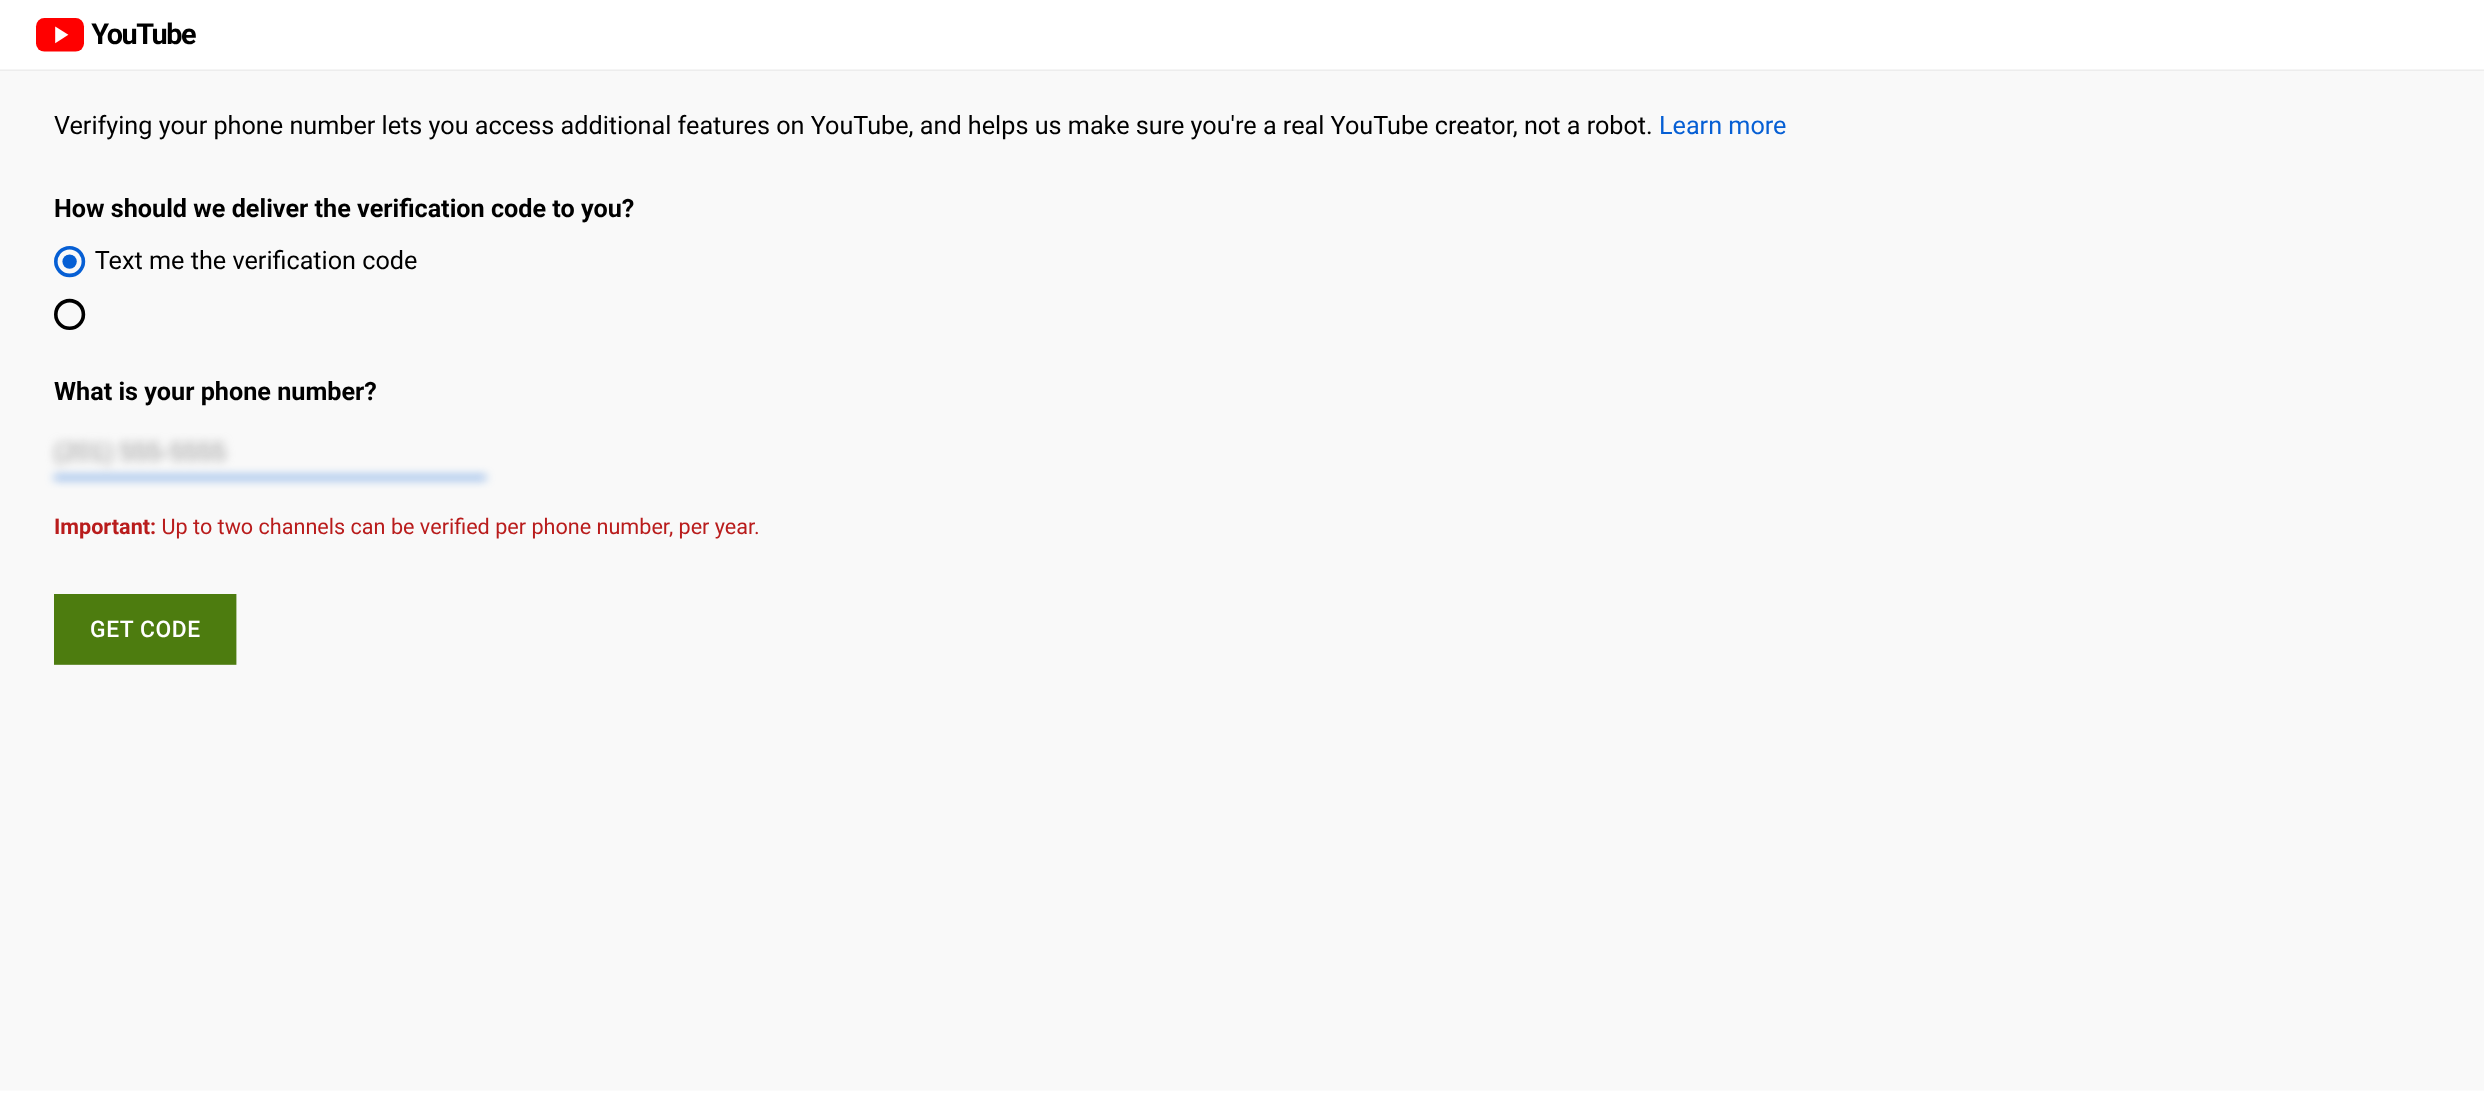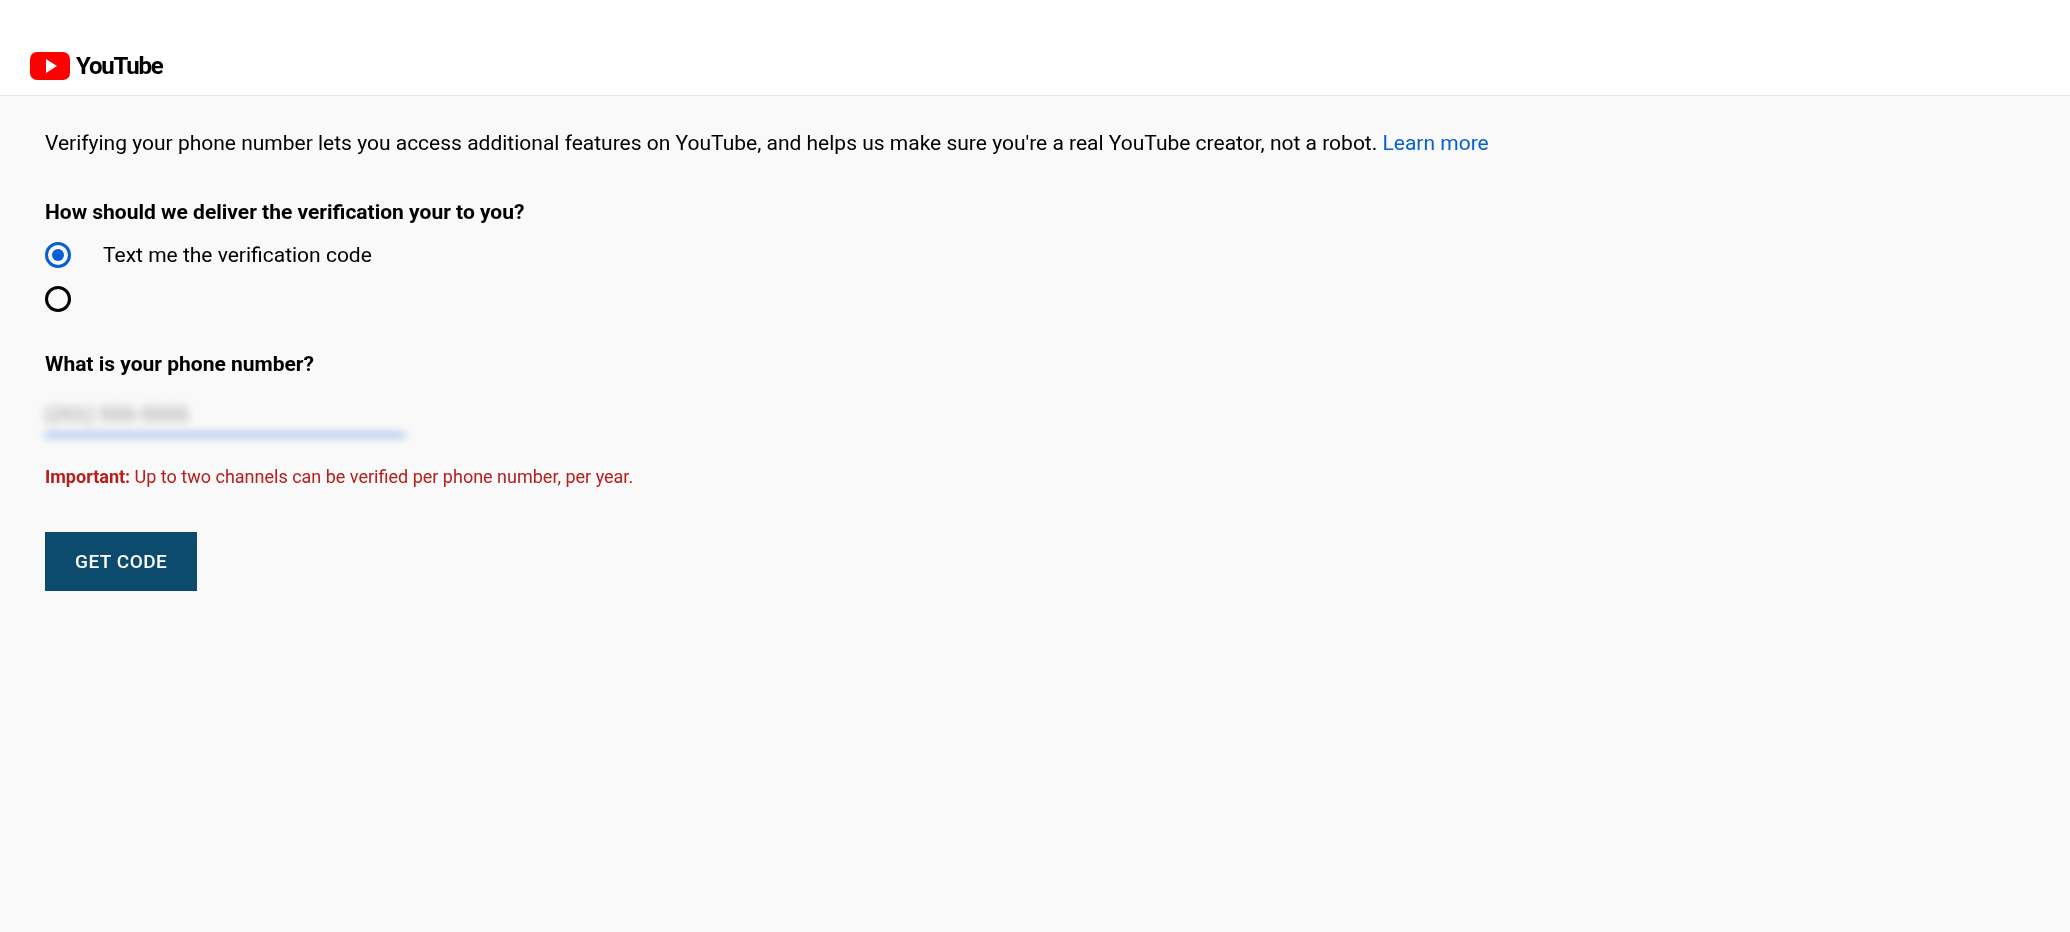--- a/index.html
+++ b/index.html
@@ -14,21 +14,20 @@
     .header {
       background: #fff;
       padding: 15px 30px;
       border-bottom: 1px solid #e5e5e5;
       display: flex;
       align-items: center;
     }
     .logo-container {
       display: flex;
       gap: 2px;
-      margin-top: 37px;
     }
     .yt-icon {
       width: 40px;
       height: 28px;
       background: #ff0000;
       border-radius: 7px;
       display: flex;
       align-items: center;
       justify-content: center;
     }
@@ -72,21 +71,21 @@
       font-weight: 700;
       color: #000;
       margin-bottom: 18px;
     }
     .radio-group {
       margin-bottom: 40px;
     }
     .radio-option {
       display: flex;
       align-items: center;
-      gap: 32px;
+      gap: 8px;
       margin-bottom: 18px;
       cursor: pointer;
     }
     .radio-circle {
       width: 26px;
       height: 26px;
       border-radius: 50%;
       border: 3px solid #000;
       display: flex;
       align-items: center;
@@ -144,21 +143,21 @@
     }
     .important-note {
       font-size: 18px;
       color: #b91c1c;
       margin-bottom: 45px;
     }
     .important-bold {
       font-weight: 700;
     }
     .get-code-btn {
-      background: #0c4a6e;
+      background: #4d7c0f;
       color: #fff;
       border: none;
       padding: 18px 30px;
       font-size: 19px;
       font-weight: 500;
       letter-spacing: 0.5px;
       cursor: pointer;
       font-family: inherit;
     }
     .blurred {
@@ -177,21 +176,21 @@
     <span class="yt-text">YouTube</span>
   </div>
 </div>
 
 <div class="content">
   
   <p class="description">
     <span>Verifying your phone number lets you access additional features on YouTube, and helps us make sure you're a real YouTube creator, not a robot. </span><a href="#" class="learn-more">Learn more</a>
   </p>
 
-  <div class="section-label">How should we deliver the verification your to you?</div>
+  <div class="section-label">How should we deliver the verification code to you?</div>
   
   <div class="radio-group">
     <div class="radio-option">
       <div class="radio-circle selected">
         <div class="radio-dot"></div>
       </div>
       <span class="radio-label">Text me the verification code</span>
     </div>
     <div class="radio-option">
       <div class="radio-circle"></div>

